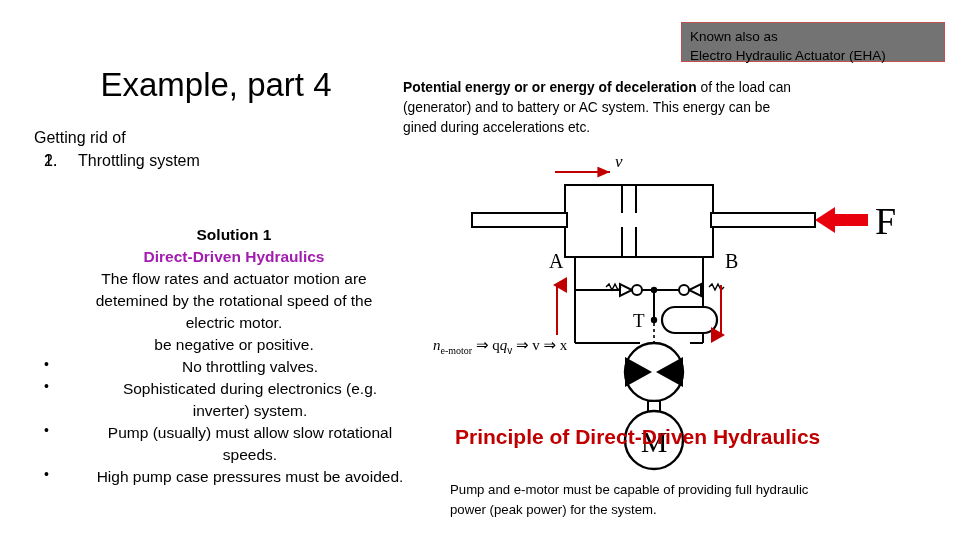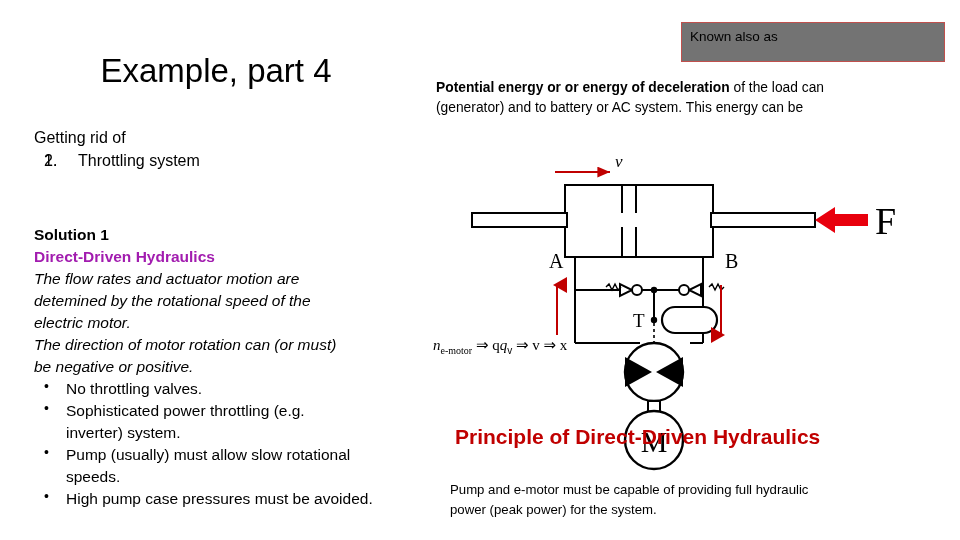--- a/index.html
+++ b/index.html
@@ -19,21 +19,21 @@
     position: absolute;
     left: 0; top: 0;
     width: 960px;
     height: 540px;
     background: #ffffff;
   }
   
   #slide-title {
     position: absolute;
     left: 36px;
-    top: 52px;
+    top: 66px;
     width: 360px;
     font-size: 33px;
     font-weight: 400;
     line-height: 1.15;
     letter-spacing: 0px;
     text-align: center;
     color: #000000;
     white-space: nowrap;
   }
   
@@ -62,28 +62,29 @@
     top: 0;
   }
   
   #solution-block {
     position: absolute;
     left: 34px;
     top: 224px;
     width: 400px;
     font-size: 15.5px;
     line-height: 1.42;
+    text-align: center;
   }
   #solution-block .bold { font-weight: bold; display:block; }
   #solution-block .red-bold {
     font-weight: bold;
     color: #a21caf;
     display: block;
   }
-  #solution-block .para { display: block; font-style: italic; }
+  #solution-block .para { display: block; }
   #solution-block ul {
     margin: 0;
     padding: 0;
     list-style: none;
   }
   #solution-block ul li {
     display: block;
     position: relative;
     padding-left: 32px;
   }
@@ -105,21 +106,21 @@
     box-sizing: border-box;
     padding: 4px 0 0 8px;
     font-size: 13.5px;
     line-height: 1.42;
     margin-top: 11px;
   }
   #eha-callout span { display: block; }
   
   #energy-para {
     position: absolute;
-    left: 436px;
+    left: 403px;
     top: 78px;
     width: 466px;
     font-size: 13.8px;
     line-height: 1.45;
   }
   #energy-para b { font-weight: bold; }
   
   #diagram {
     position: absolute;
     left: 425px;
@@ -170,53 +171,54 @@
       </li>
     </ol>
   </div>
 
   <div id="solution-block">
     <span class="bold">Solution 1</span>
     <span class="red-bold">Direct-Driven Hydraulics</span>
     <span class="para">The flow rates and actuator motion are</span>
     <span class="para">detemined by the rotational speed of the</span>
     <span class="para">electric motor.</span>
-    <span class="para">The direction of motor rotation can (or must)</span>
     <span class="para">be negative or positive.</span>
     <ul>
       <li>
         <span class="bullet">•</span>
         <span>No throttling valves.</span>
       </li>
       <li>
         <span class="bullet">•</span>
-        <span>Sophisticated power throttling (e.g.</span>
+        <span>Sophisticated during electronics (e.g.</span>
         <span style="display:block;">inverter) system.</span>
       </li>
       <li>
         <span class="bullet">•</span>
         <span>Pump (usually) must allow slow rotational</span>
         <span style="display:block;">speeds.</span>
       </li>
       <li>
         <span class="bullet">•</span>
         <span>High pump case pressures must be avoided.</span>
       </li>
     </ul>
   </div>
 
   <div id="eha-callout">
     <span>Known also as</span>
+    <span>Electro Hydraulic Actuator (EHA)</span>
   </div>
 
   <div id="energy-para">
     <span style="display:block;">
       <b>Potential energy or or energy of deceleration</b><span> of the load can</span>
     </span>
     <span style="display:block;">(generator) and to battery or AC system. This energy can be</span>
+    <span style="display:block;">gined during accelerations etc.</span>
   </div>
 
   <div id="diagram">
     <svg width="535" height="265" viewBox="0 0 535 265" xmlns="http://www.w3.org/2000/svg">
       <defs>
         <marker id="redArrowR" markerWidth="8" markerHeight="8" refX="7" refY="3" orient="auto">
           <path d="M0,0 L7,3 L0,6 z" fill="#C00000"></path>
         </marker>
         <marker id="redArrowUp" markerWidth="9" markerHeight="9" refX="4" refY="1.5" orient="auto">
           <path d="M0,6 L4,0 L8,6 z" fill="#C00000"></path>

